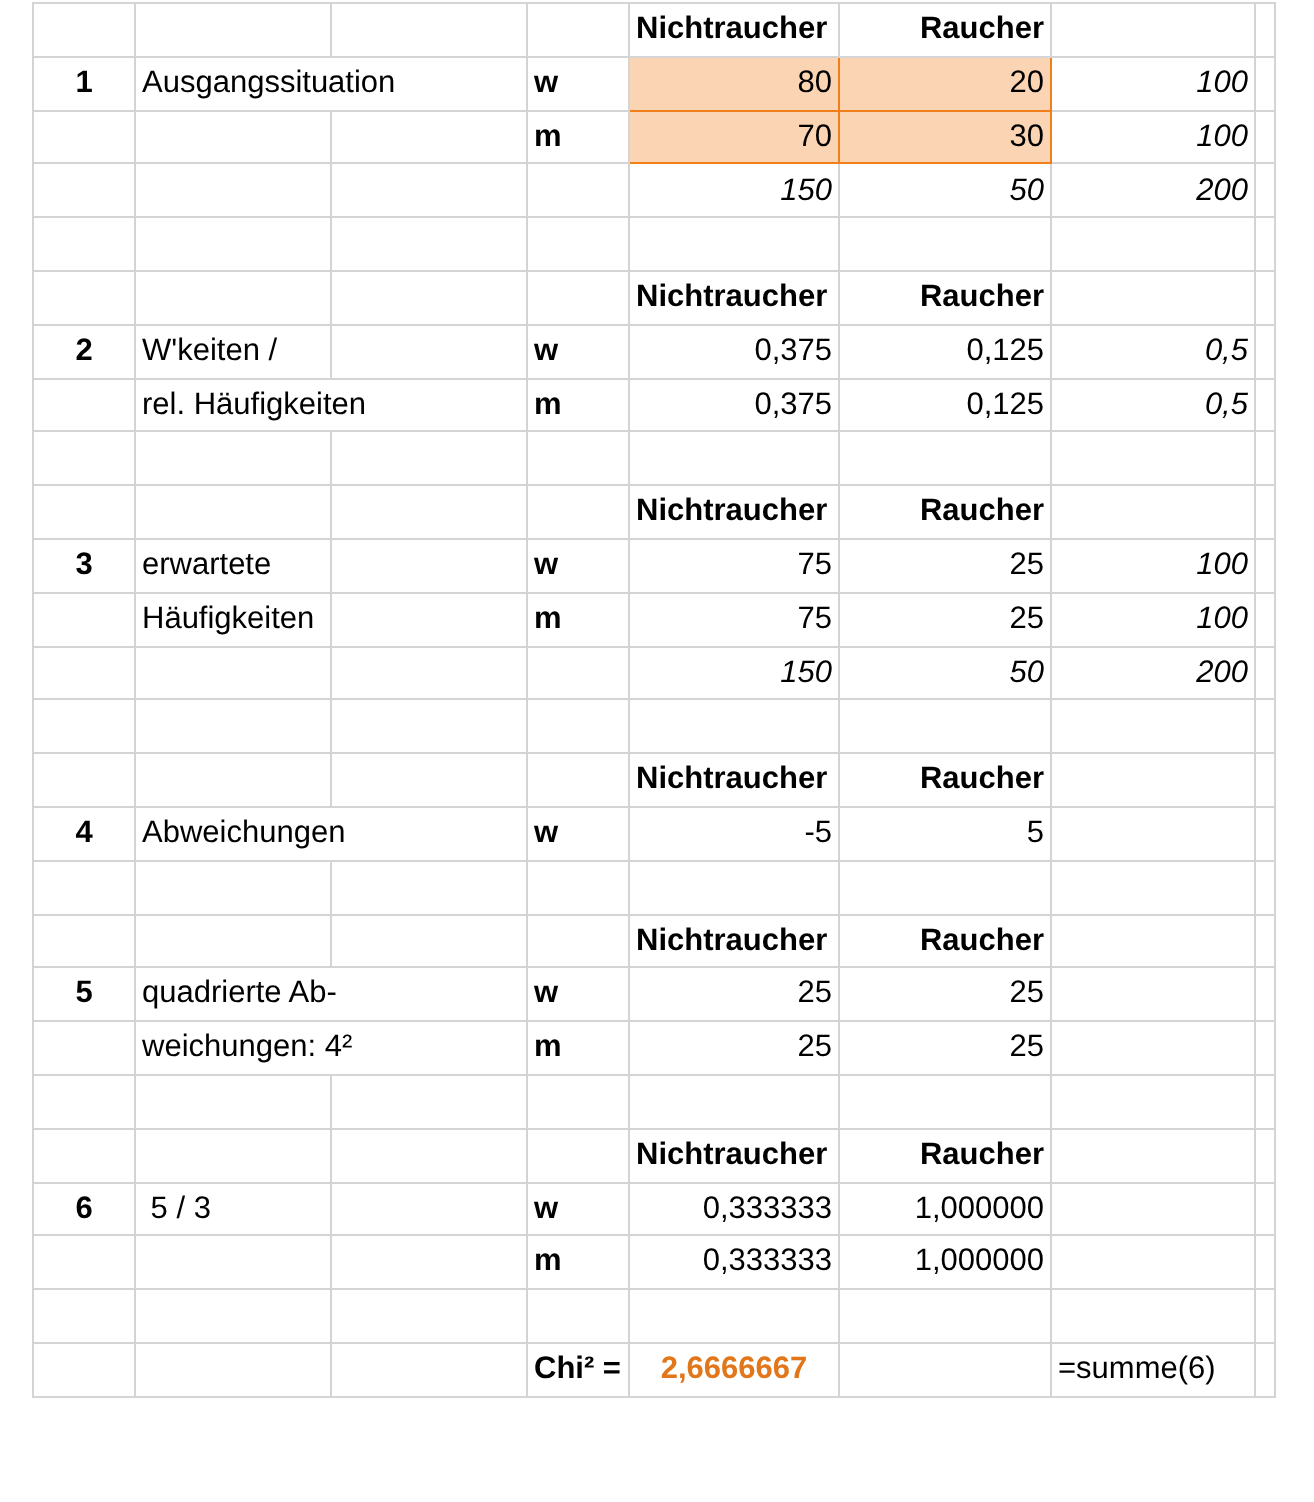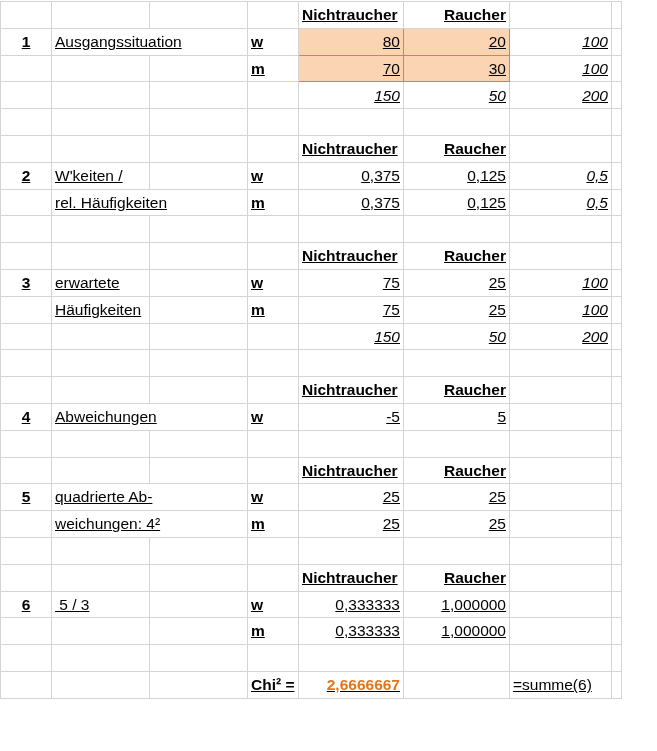--- a/index.html
+++ b/index.html
@@ -1,29 +1,29 @@
 <!DOCTYPE html>
 <html><head>
 <meta charset="utf-8">
 <style>
   html, body { margin: 0; padding: 0; background: #ffffff; }
   body { width: 657px; height: 751px; overflow: hidden; position: relative;
          font-family: "Liberation Sans", "DejaVu Sans", sans-serif; font-size: 15.5px; color: #000; }
-  .sheet { position: absolute; left: 0; top: 1px; border-collapse: collapse; table-layout: fixed; text-decoration: underline; }
+  .sheet { position: absolute; left: 16px; top: 1px; border-collapse: collapse; table-layout: fixed; }
   .sheet td { height: 25.8px; border: 1px solid #d4d4d4; padding: 0 3px; white-space: nowrap; overflow: visible; vertical-align: middle; line-height: 1; }
   .c0 { width: 51px; } .c1 { width: 98px; } .c2 { width: 98px; } .c3 { width: 51px; }
   .c4 { width: 105px; } .c5 { width: 106px; } .c6 { width: 102px; } .c7 { width: 10px; }
   .num { text-align: right; }
   .idx { text-align: center; font-weight: bold; padding-left: 8px; }
   .b { font-weight: bold; }
   .i { font-style: italic; }
   .hdr { font-weight: bold; text-align: left; }
   .hdr-r { font-weight: bold; text-align: right; padding-left: 24px; }
   .hl { background: #fbd4b4; border: 1px solid #f07f1a !important; margin-left: 24px; }
-  .chi { color: #e2761a; font-weight: bold; text-align: right; padding-left: 20px; }
+  .chi { color: #e2761a; font-weight: bold; text-align: center; padding-left: 20px; }
   .label { overflow: visible; }
 </style>
 </head>
 <body>
 
 <table class="sheet">
   <colgroup>
     <col class="c0">
       <col class="c1">
       <col class="c2">

